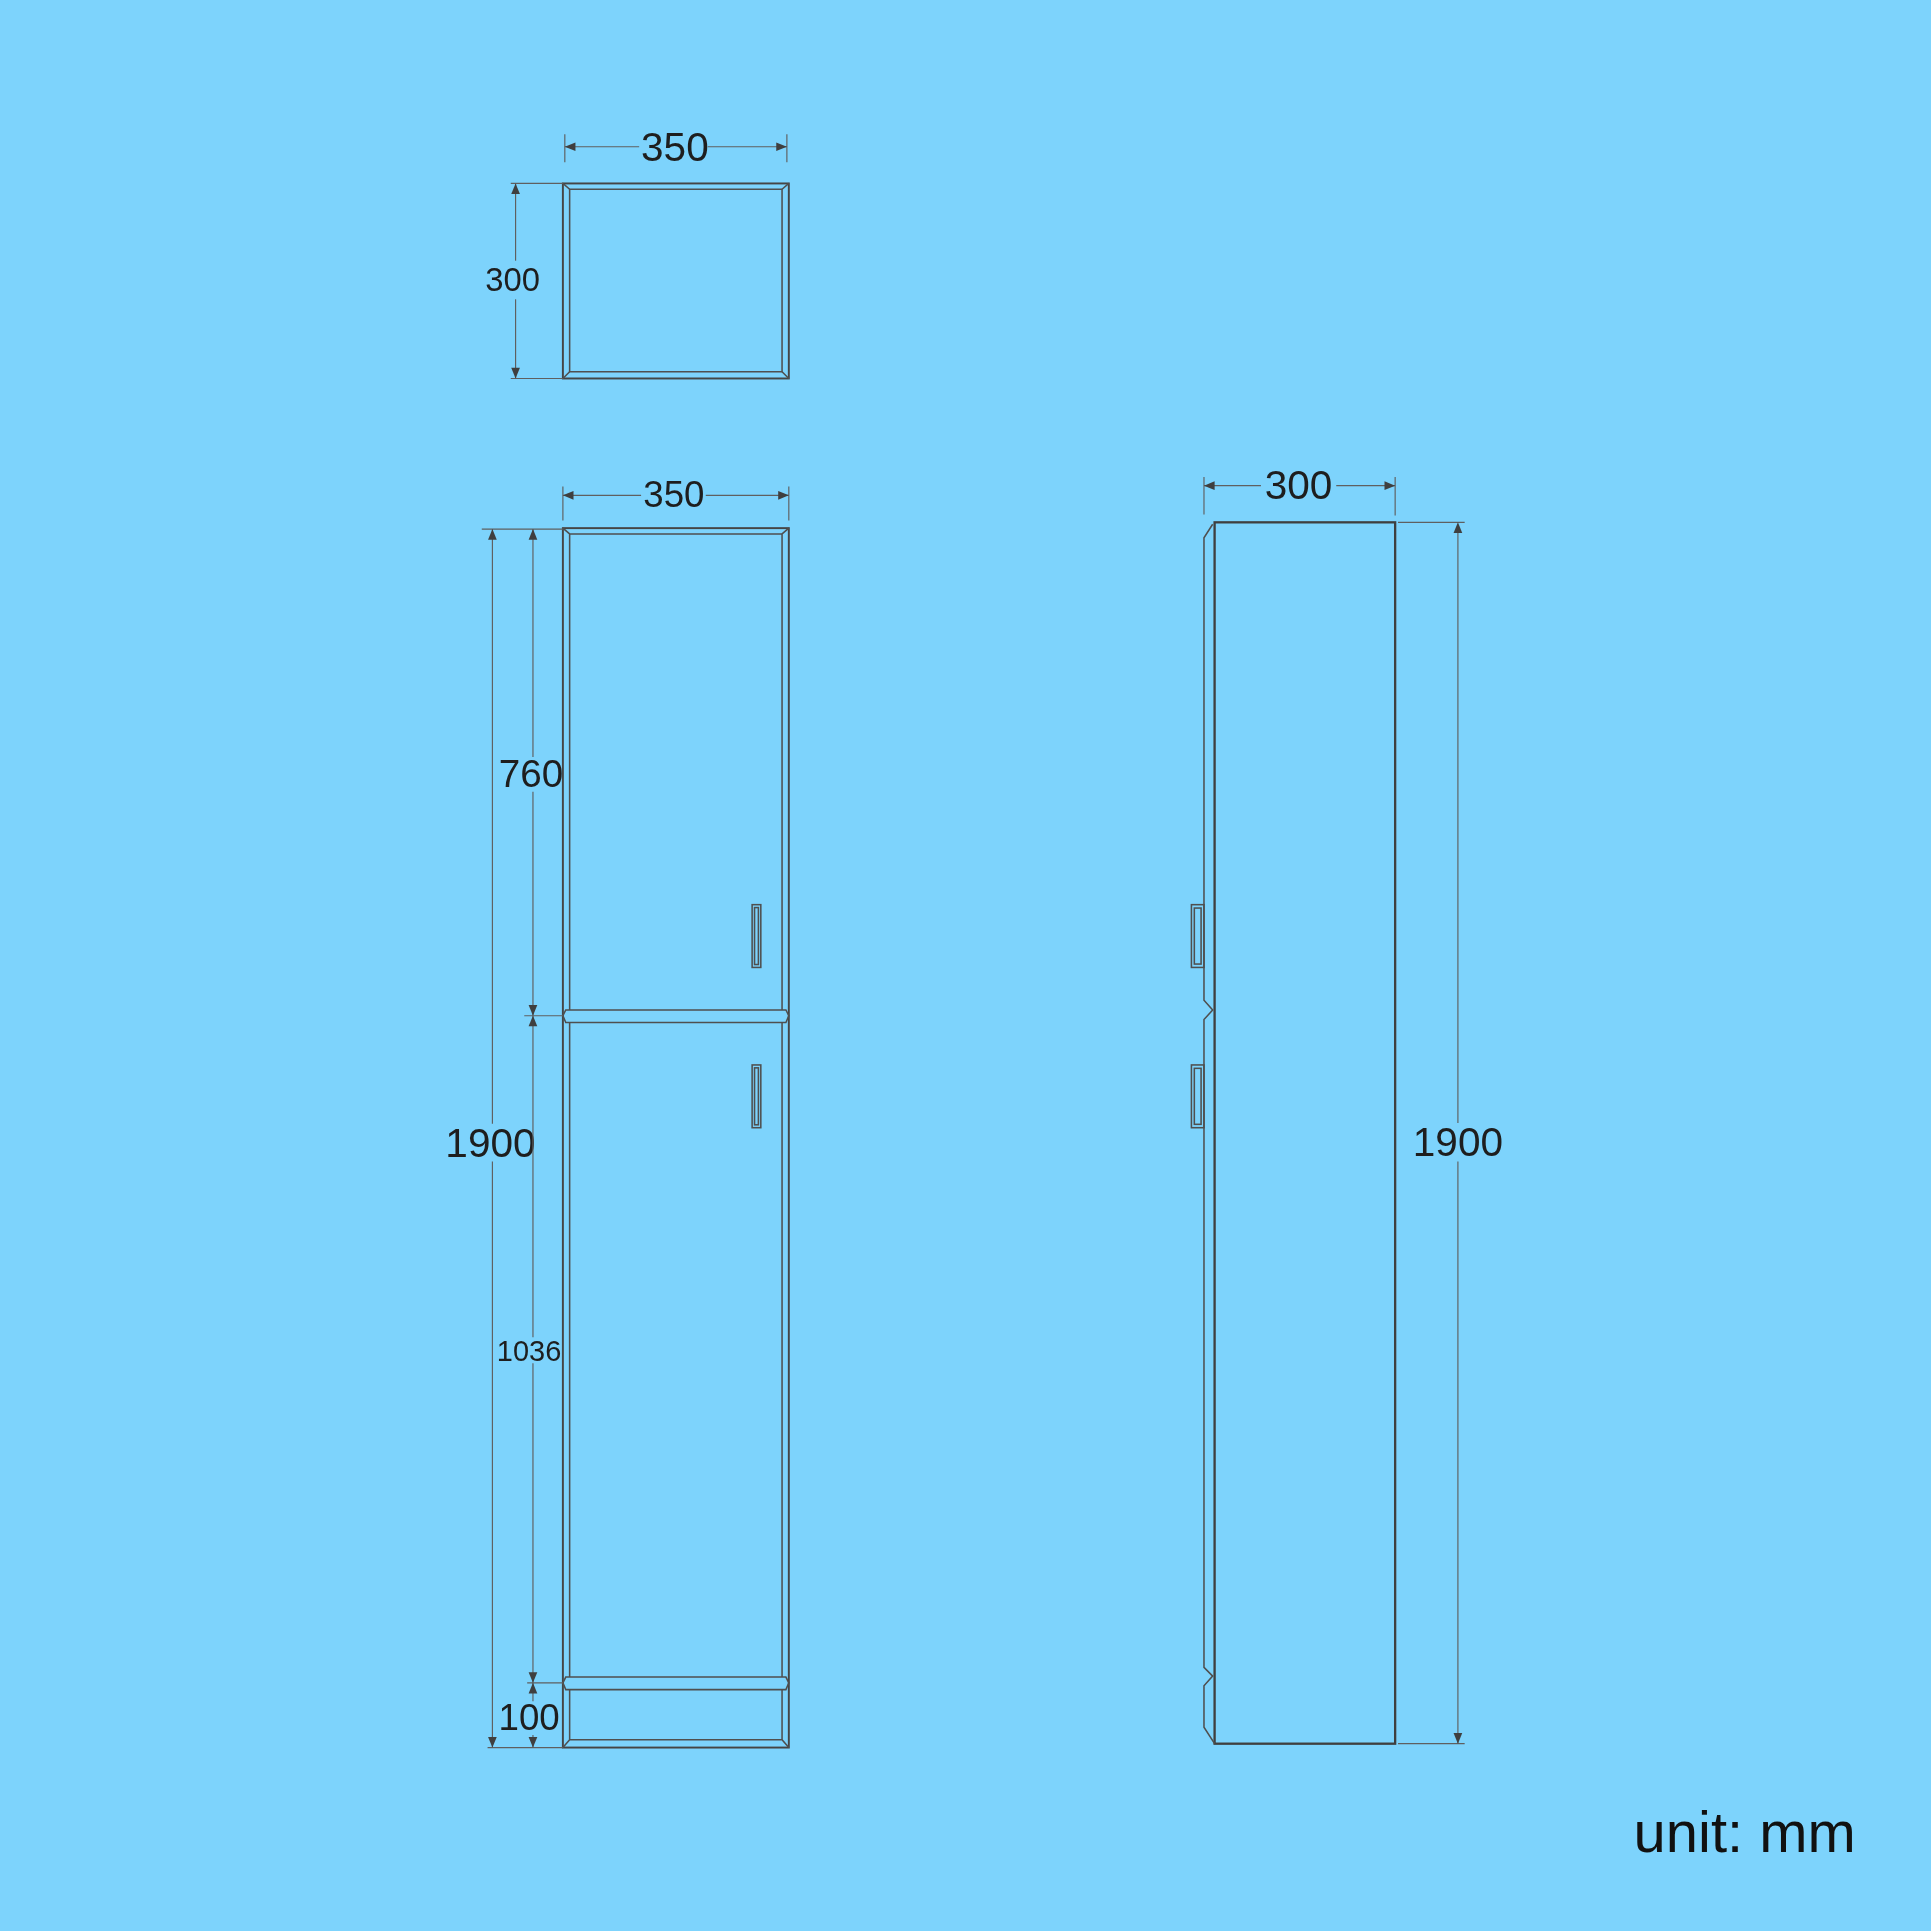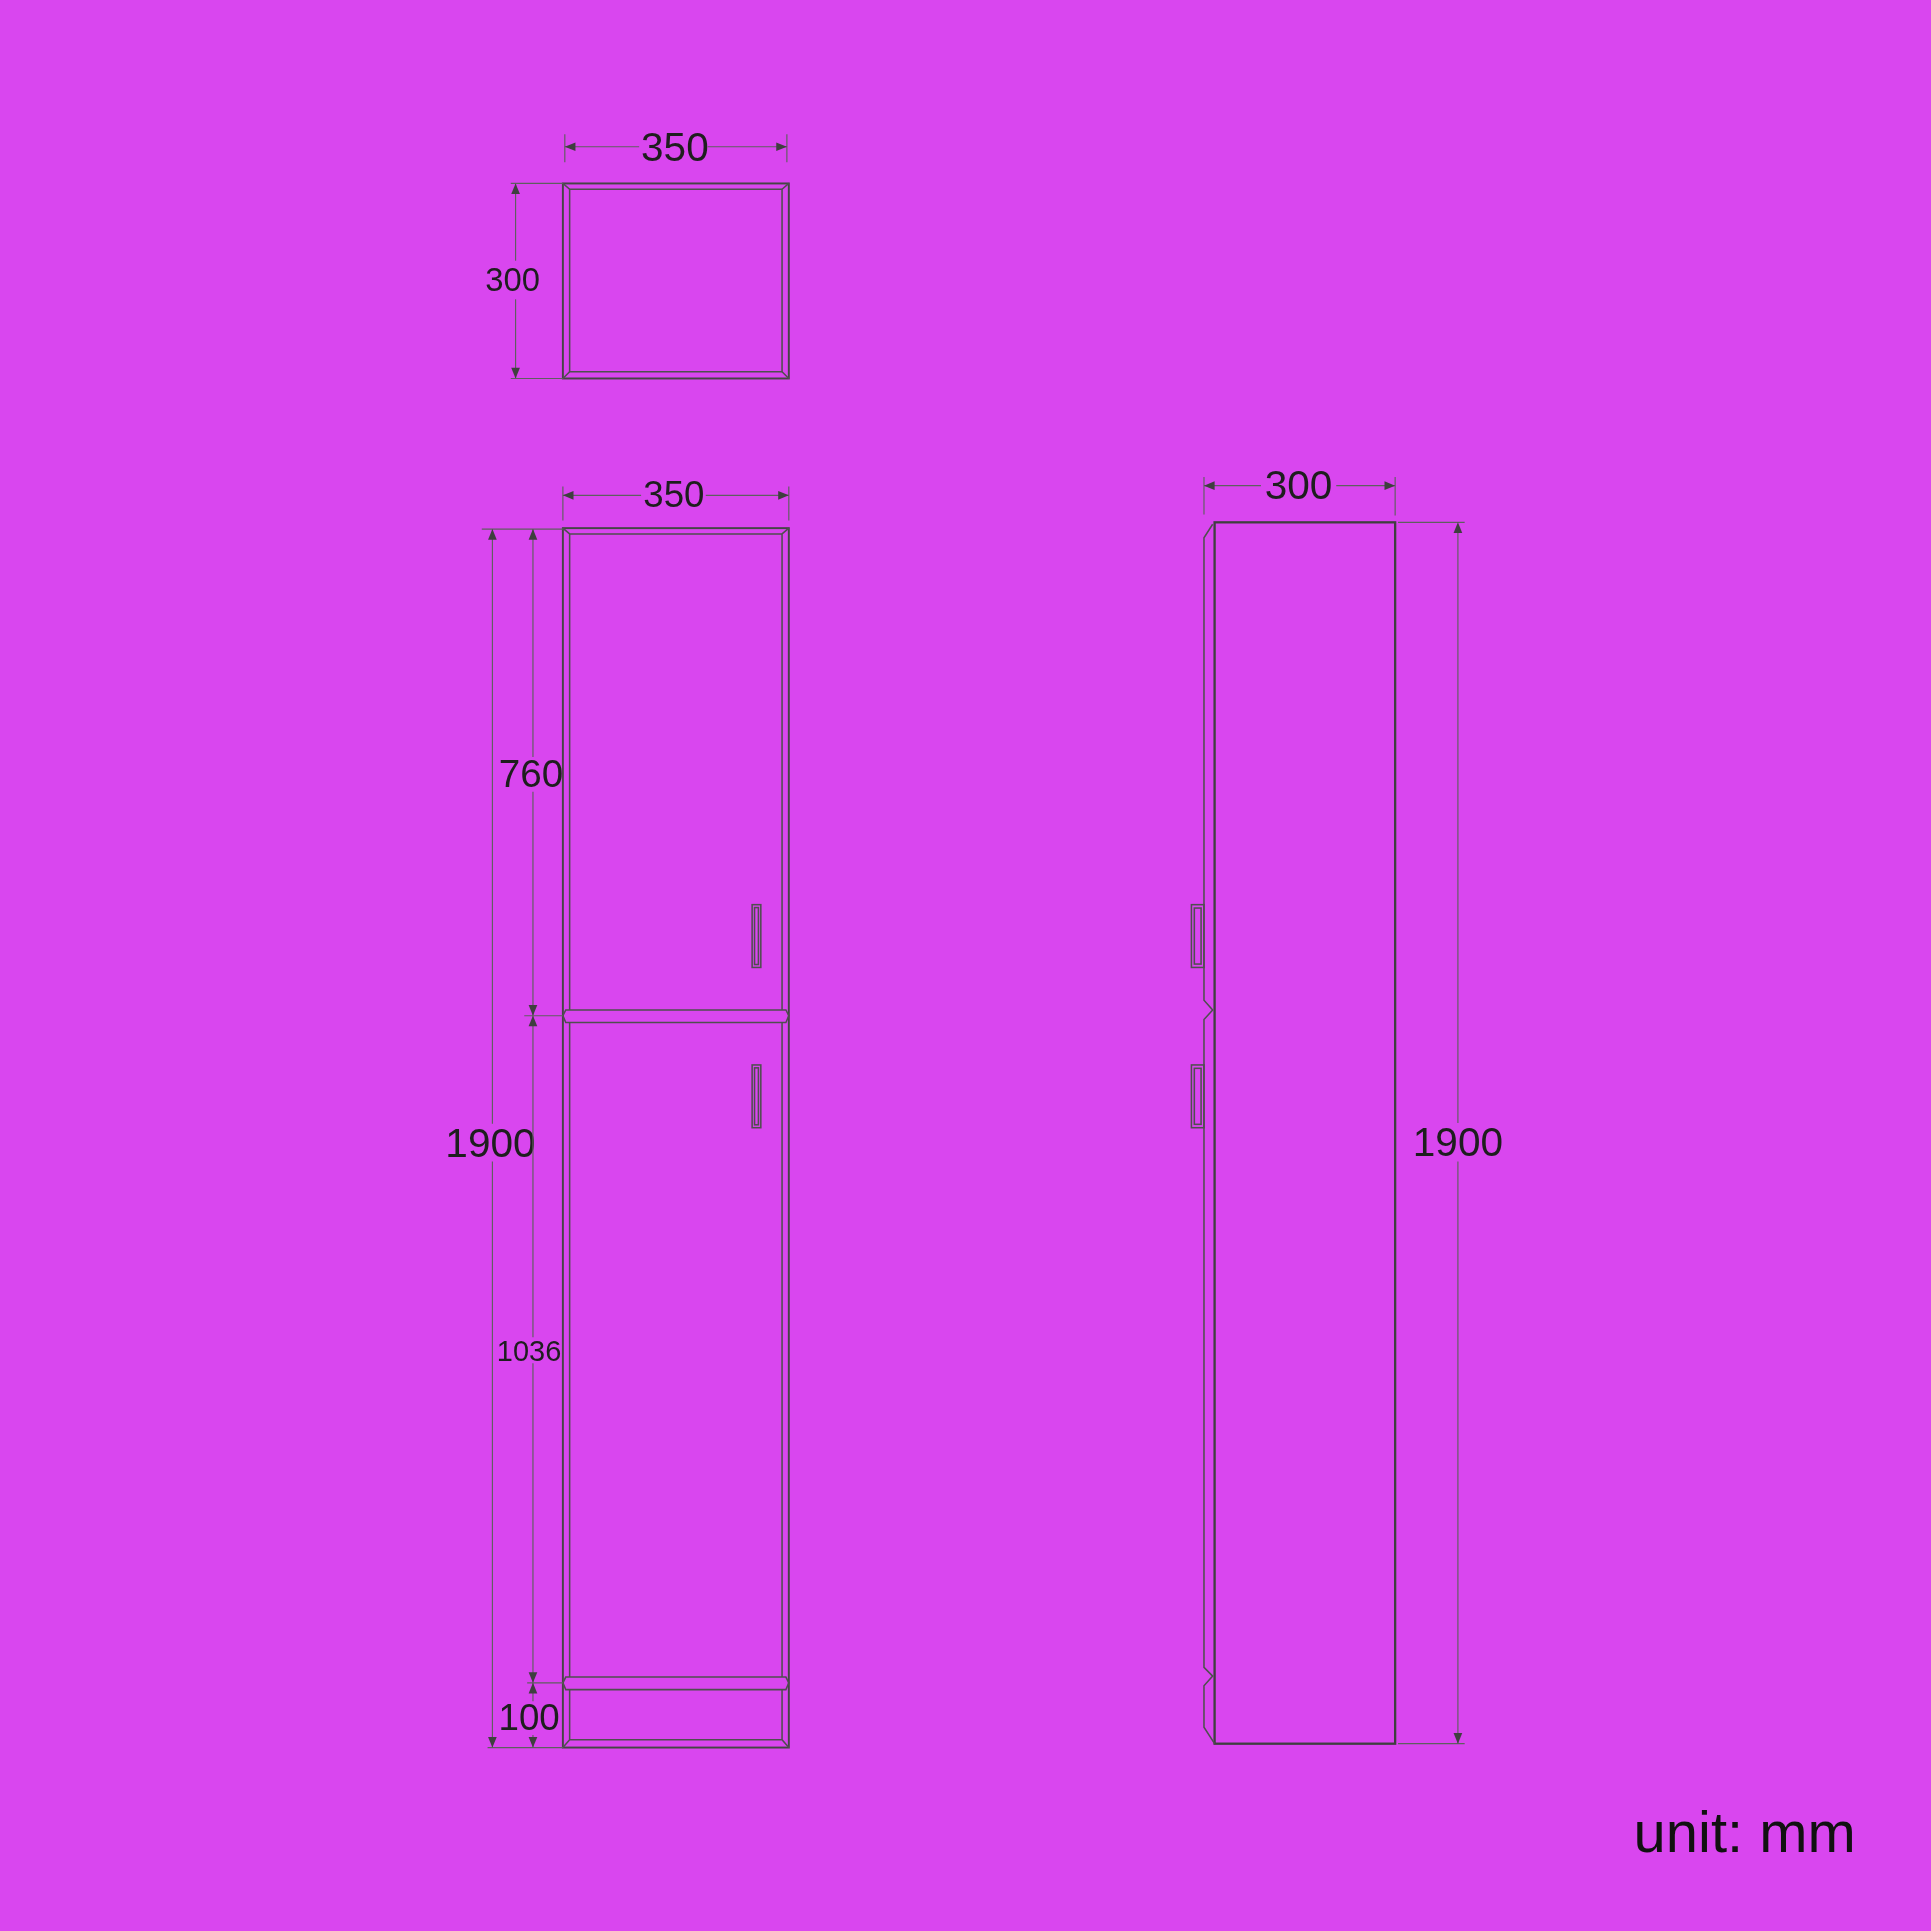--- a/index.html
+++ b/index.html
@@ -1,16 +1,16 @@
 <!DOCTYPE html>
 <html><head>
 <meta charset="utf-8">
 <style>
   html,body{margin:0;padding:0;background:#ffffff;}
-  .canvas{position:relative;width:1931px;height:1931px;background:#d946ef;overflow:hidden;}
+  .canvas{position:relative;width:1931px;height:1931px;background:#7dd3fc;overflow:hidden;}
   svg{position:absolute;left:0;top:0;}
   .obj{stroke:#454545;stroke-width:2;fill:none;stroke-linejoin:miter;}
   .obj-thick{stroke:#3f3f3f;stroke-width:2.4;fill:none;}
   .obj-thin{stroke:#4f4f4f;stroke-width:1.6;fill:none;}
   .dim{stroke:#5f5f5f;stroke-width:1.2;fill:none;}
   .arrow{fill:#3f3f3f;stroke:none;}
   .lbl{fill:#1e1e1e;font-family:"Liberation Sans", sans-serif;text-anchor:middle;}
   .note{fill:#111111;font-family:"Liberation Sans", sans-serif;text-anchor:start;}
 </style>
 </head>

